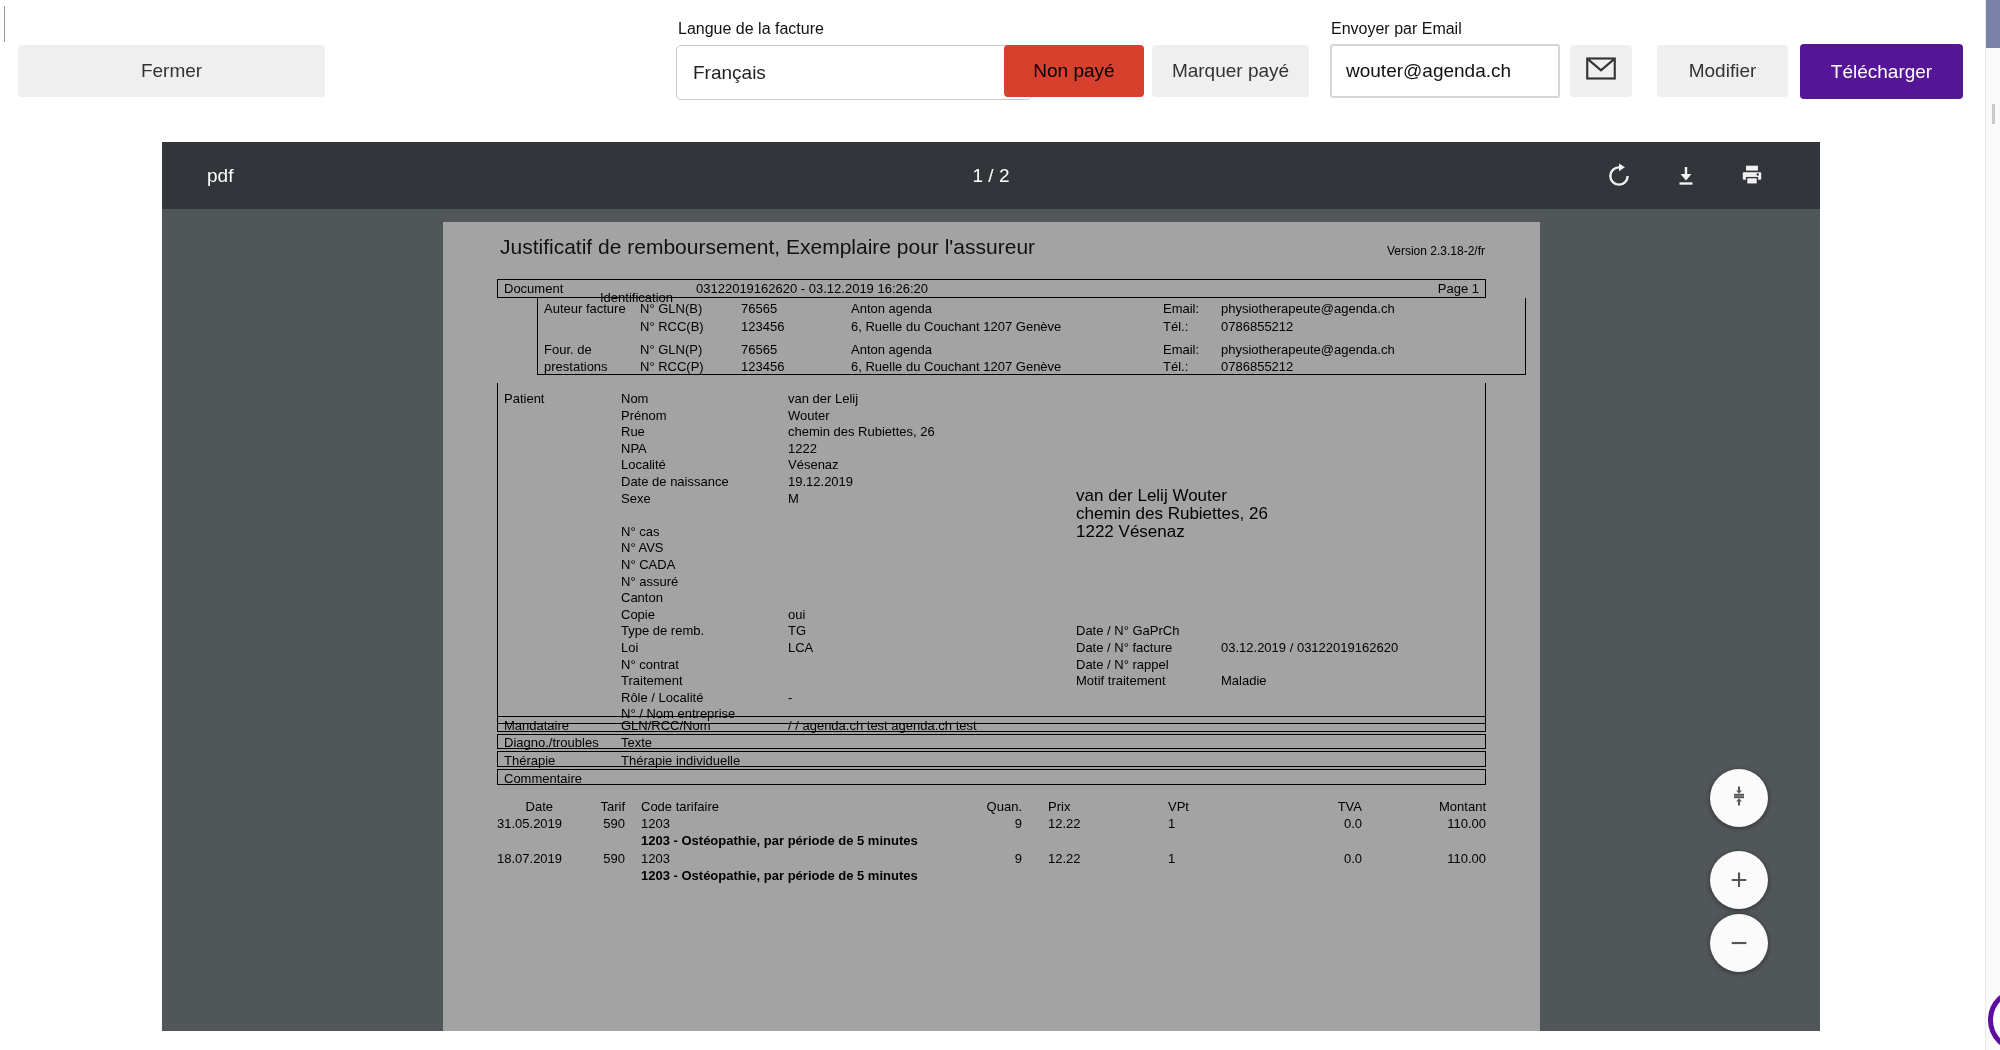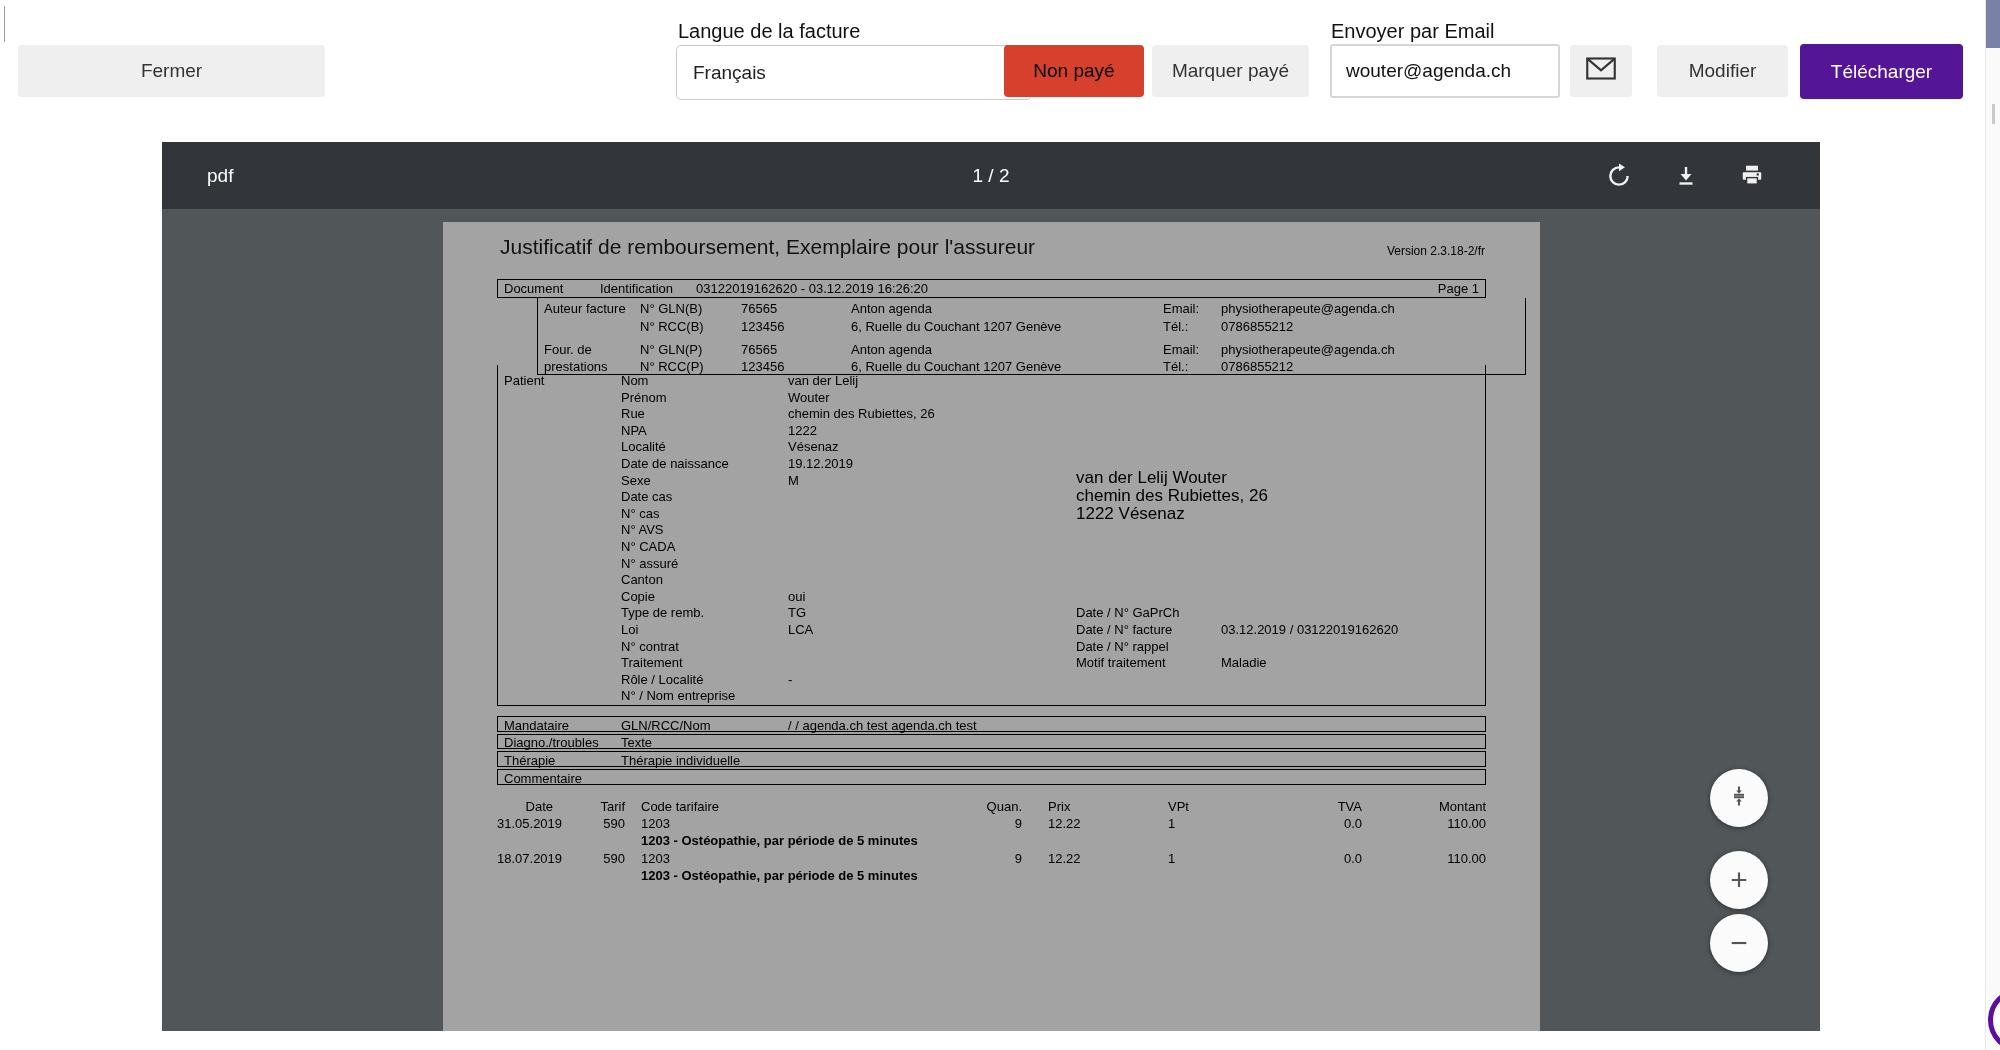--- a/index.html
+++ b/index.html
@@ -4,21 +4,21 @@
 <style>
   html,body{margin:0;padding:0;}
   body{width:2000px;height:1050px;position:relative;background:#fff;overflow:hidden;
        font-family:"Liberation Sans","DejaVu Sans",sans-serif;color:#1a1a1a;}
 
   
   .btn{position:absolute;display:flex;align-items:center;justify-content:center;
        border:none;border-radius:4px;font-size:19px;color:#333;background:#efefef;cursor:pointer;
        font-family:"Liberation Sans",sans-serif;}
   .btn-close{left:18px;top:45px;width:307px;height:52px;}
-  .fld-label{position:absolute;font-size:20px;color:#111;}
+  .fld-label{position:absolute;font-size:16px;color:#111;}
   .lbl-lang{left:678px;top:20px;}
   .lbl-email{left:1331px;top:20px;}
   .select{position:absolute;left:676px;top:45px;width:356px;height:55px;background:#fff;
           border:1px solid #c9c9c9;border-radius:5px;display:flex;align-items:center;
           padding:0 16px;box-sizing:border-box;font-size:19px;color:#222;cursor:pointer;}
   .select .arrows{position:absolute;right:14px;top:50%;transform:translateY(-50%);
           display:flex;flex-direction:column;font-size:10px;line-height:8px;color:#333;}
   .btn-unpaid{left:1004px;top:45px;width:140px;height:52px;background:#d6402d;color:#000000;}
   .btn-markpaid{left:1152px;top:45px;width:157px;height:52px;}
   .email-input{position:absolute;left:1330px;top:44px;width:230px;height:54px;box-sizing:border-box;
@@ -40,21 +40,21 @@
 
   
   .page{position:absolute;left:281px;top:80px;width:1097px;height:809px;background:#a3a3a3;
         color:#000;font-size:13px;}
   .doc-title{position:absolute;left:57px;top:13px;font-size:21px;color:#111;}
   .doc-version{position:absolute;right:55px;top:22px;font-size:12px;}
   .box{position:absolute;left:54px;width:989px;border:1.5px solid #000;box-sizing:border-box;}
   .box span,.box div{white-space:nowrap;}
   .b-doc{top:57px;height:19px;}
   .b-prov{top:75.5px;height:77px;border-top:none;margin-left:40px;}
-  .b-patient{top:143px;height:341px;border-top:none;padding-left:22px;}
+  .b-patient{top:161px;height:341px;border-top:none;padding-left:22px;}
   .b-mand{top:494px;height:16px;}
   .b-diag{top:512px;height:15px;text-decoration:underline;}
   .b-ther{top:529px;height:16px;}
   .b-comm{top:547px;height:16px;}
   .cell{position:absolute;font-size:13px;}
   .row4{position:absolute;left:0;right:0;height:16px;}
   .c-sec{left:6px;}   .c-lab{left:102px;} .c-num{left:203px;} .c-addr{left:313px;}
   .c-clab{left:625px;} .c-cval{left:683px;}
   .pt-row{position:absolute;left:0;right:0;height:16px;}
   .pt-l{position:absolute;left:123px;} .pt-v{position:absolute;left:290px;}
@@ -151,21 +151,21 @@
       </svg>
     </span>
   </div>
 
   <div class="page">
     <div class="doc-title">Justificatif de remboursement, Exemplaire pour l'assureur</div>
     <div class="doc-version">Version 2.3.18-2/fr</div>
 
     <div class="box b-doc">
       <span class="cell" style="left:6px;top:1px">Document</span>
-      <span class="cell" style="left:102px;top:1px">Identification</span>
+      <span class="cell" style="left:102px;top:10px">Identification</span>
       <span class="cell" style="left:198px;top:1px">03122019162620 - 03.12.2019 16:26:20</span>
       <span class="cell" style="right:6px;top:1px">Page 1</span>
     </div>
 
     <div class="box b-prov">
       <div class="row4" style="top:3px">
         <span class="cell c-sec">Auteur facture</span>
         <span class="cell c-lab">N° GLN(B)</span>
         <span class="cell c-num">76565</span>
         <span class="cell c-addr">Anton agenda</span>
@@ -221,24 +221,20 @@
           <span class="pt-l">Localité</span>
           <span class="pt-v">Vésenaz</span>
         </div>
       <div class="pt-row" style="top:91px">
           <span class="pt-l">Date de naissance</span>
           <span class="pt-v">19.12.2019</span>
         </div>
       <div class="pt-row" style="top:108px">
           <span class="pt-l">Sexe</span>
           <span class="pt-v">M</span>
-        </div>
-      <div class="pt-row" style="top:124px">
-          <span class="pt-l">Date cas</span>
-          <span class="pt-v"></span>
         </div>
       <div class="pt-row" style="top:141px">
           <span class="pt-l">N° cas</span>
           <span class="pt-v"></span>
         </div>
       <div class="pt-row" style="top:157px">
           <span class="pt-l">N° AVS</span>
           <span class="pt-v"></span>
         </div>
       <div class="pt-row" style="top:174px">

